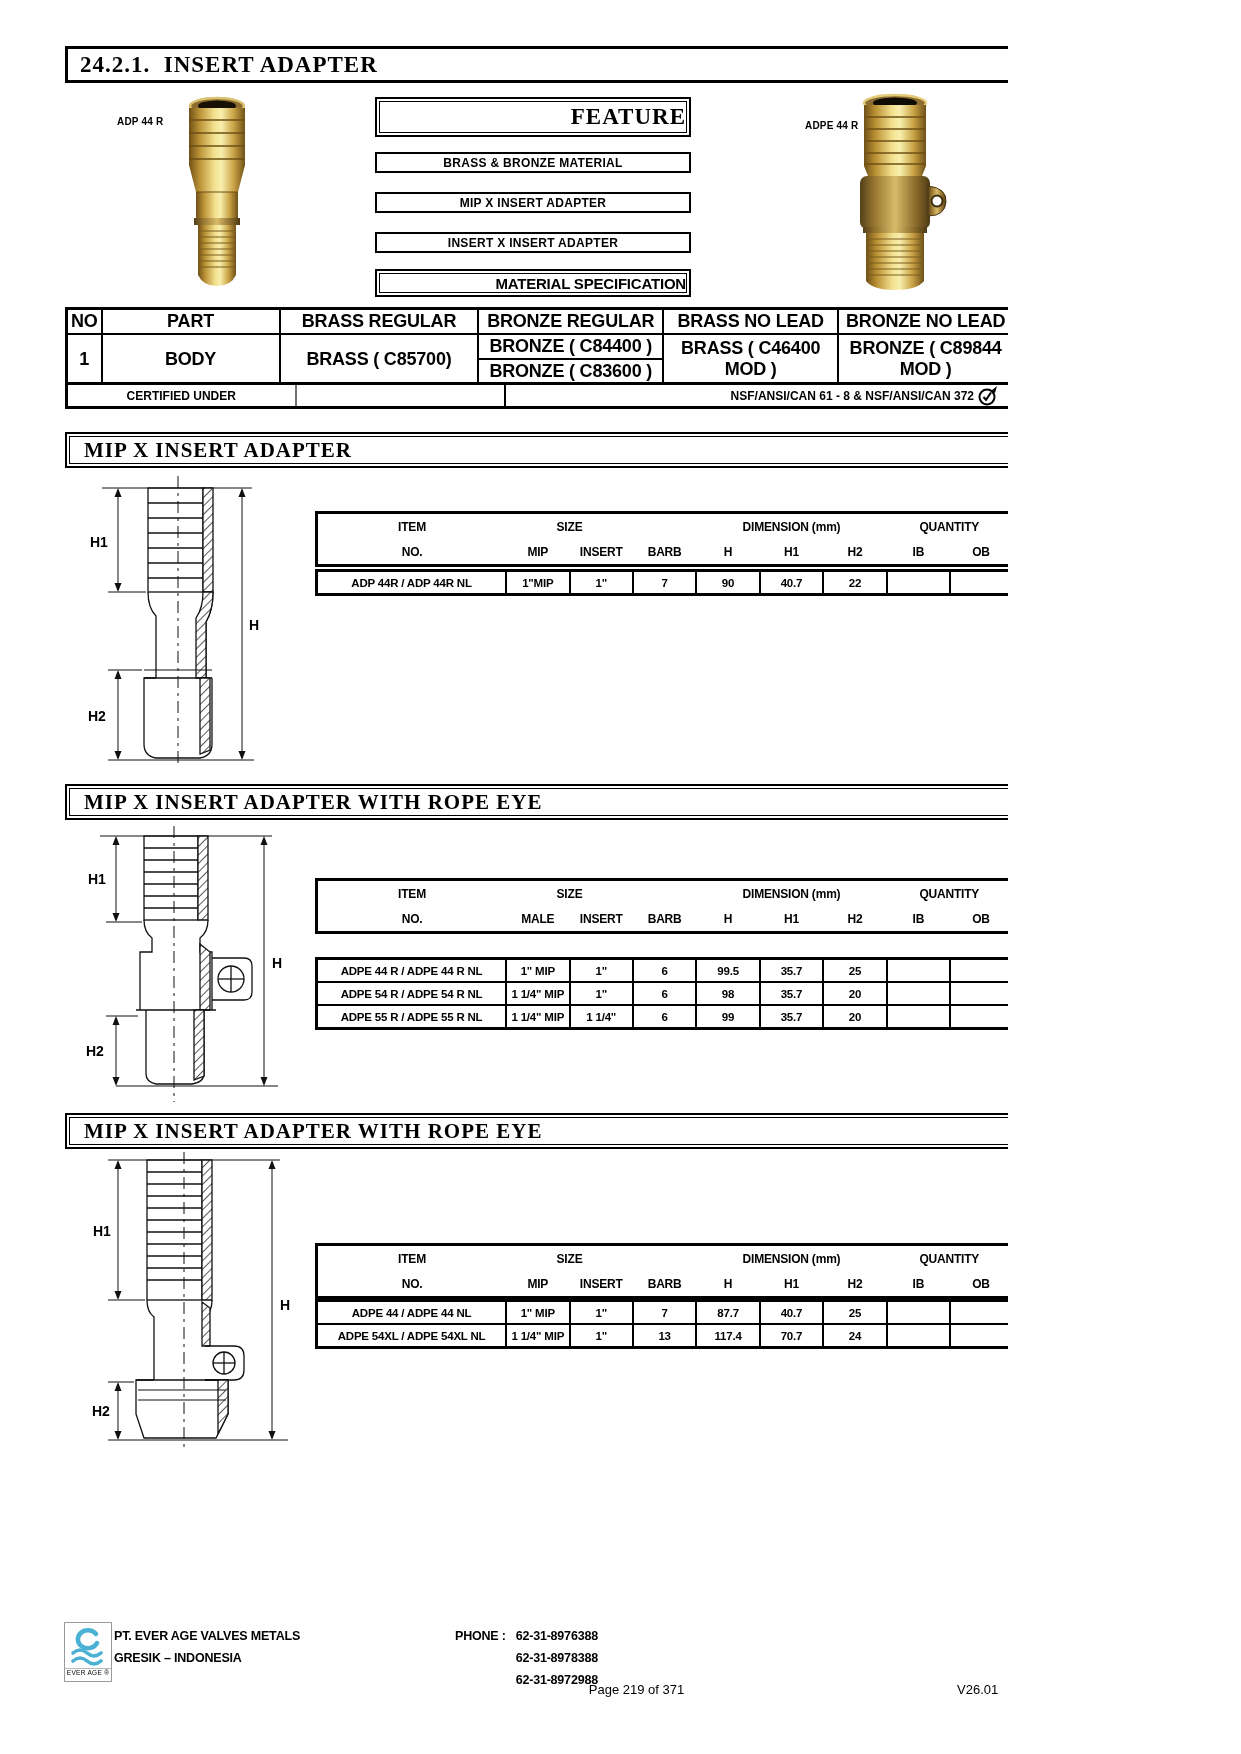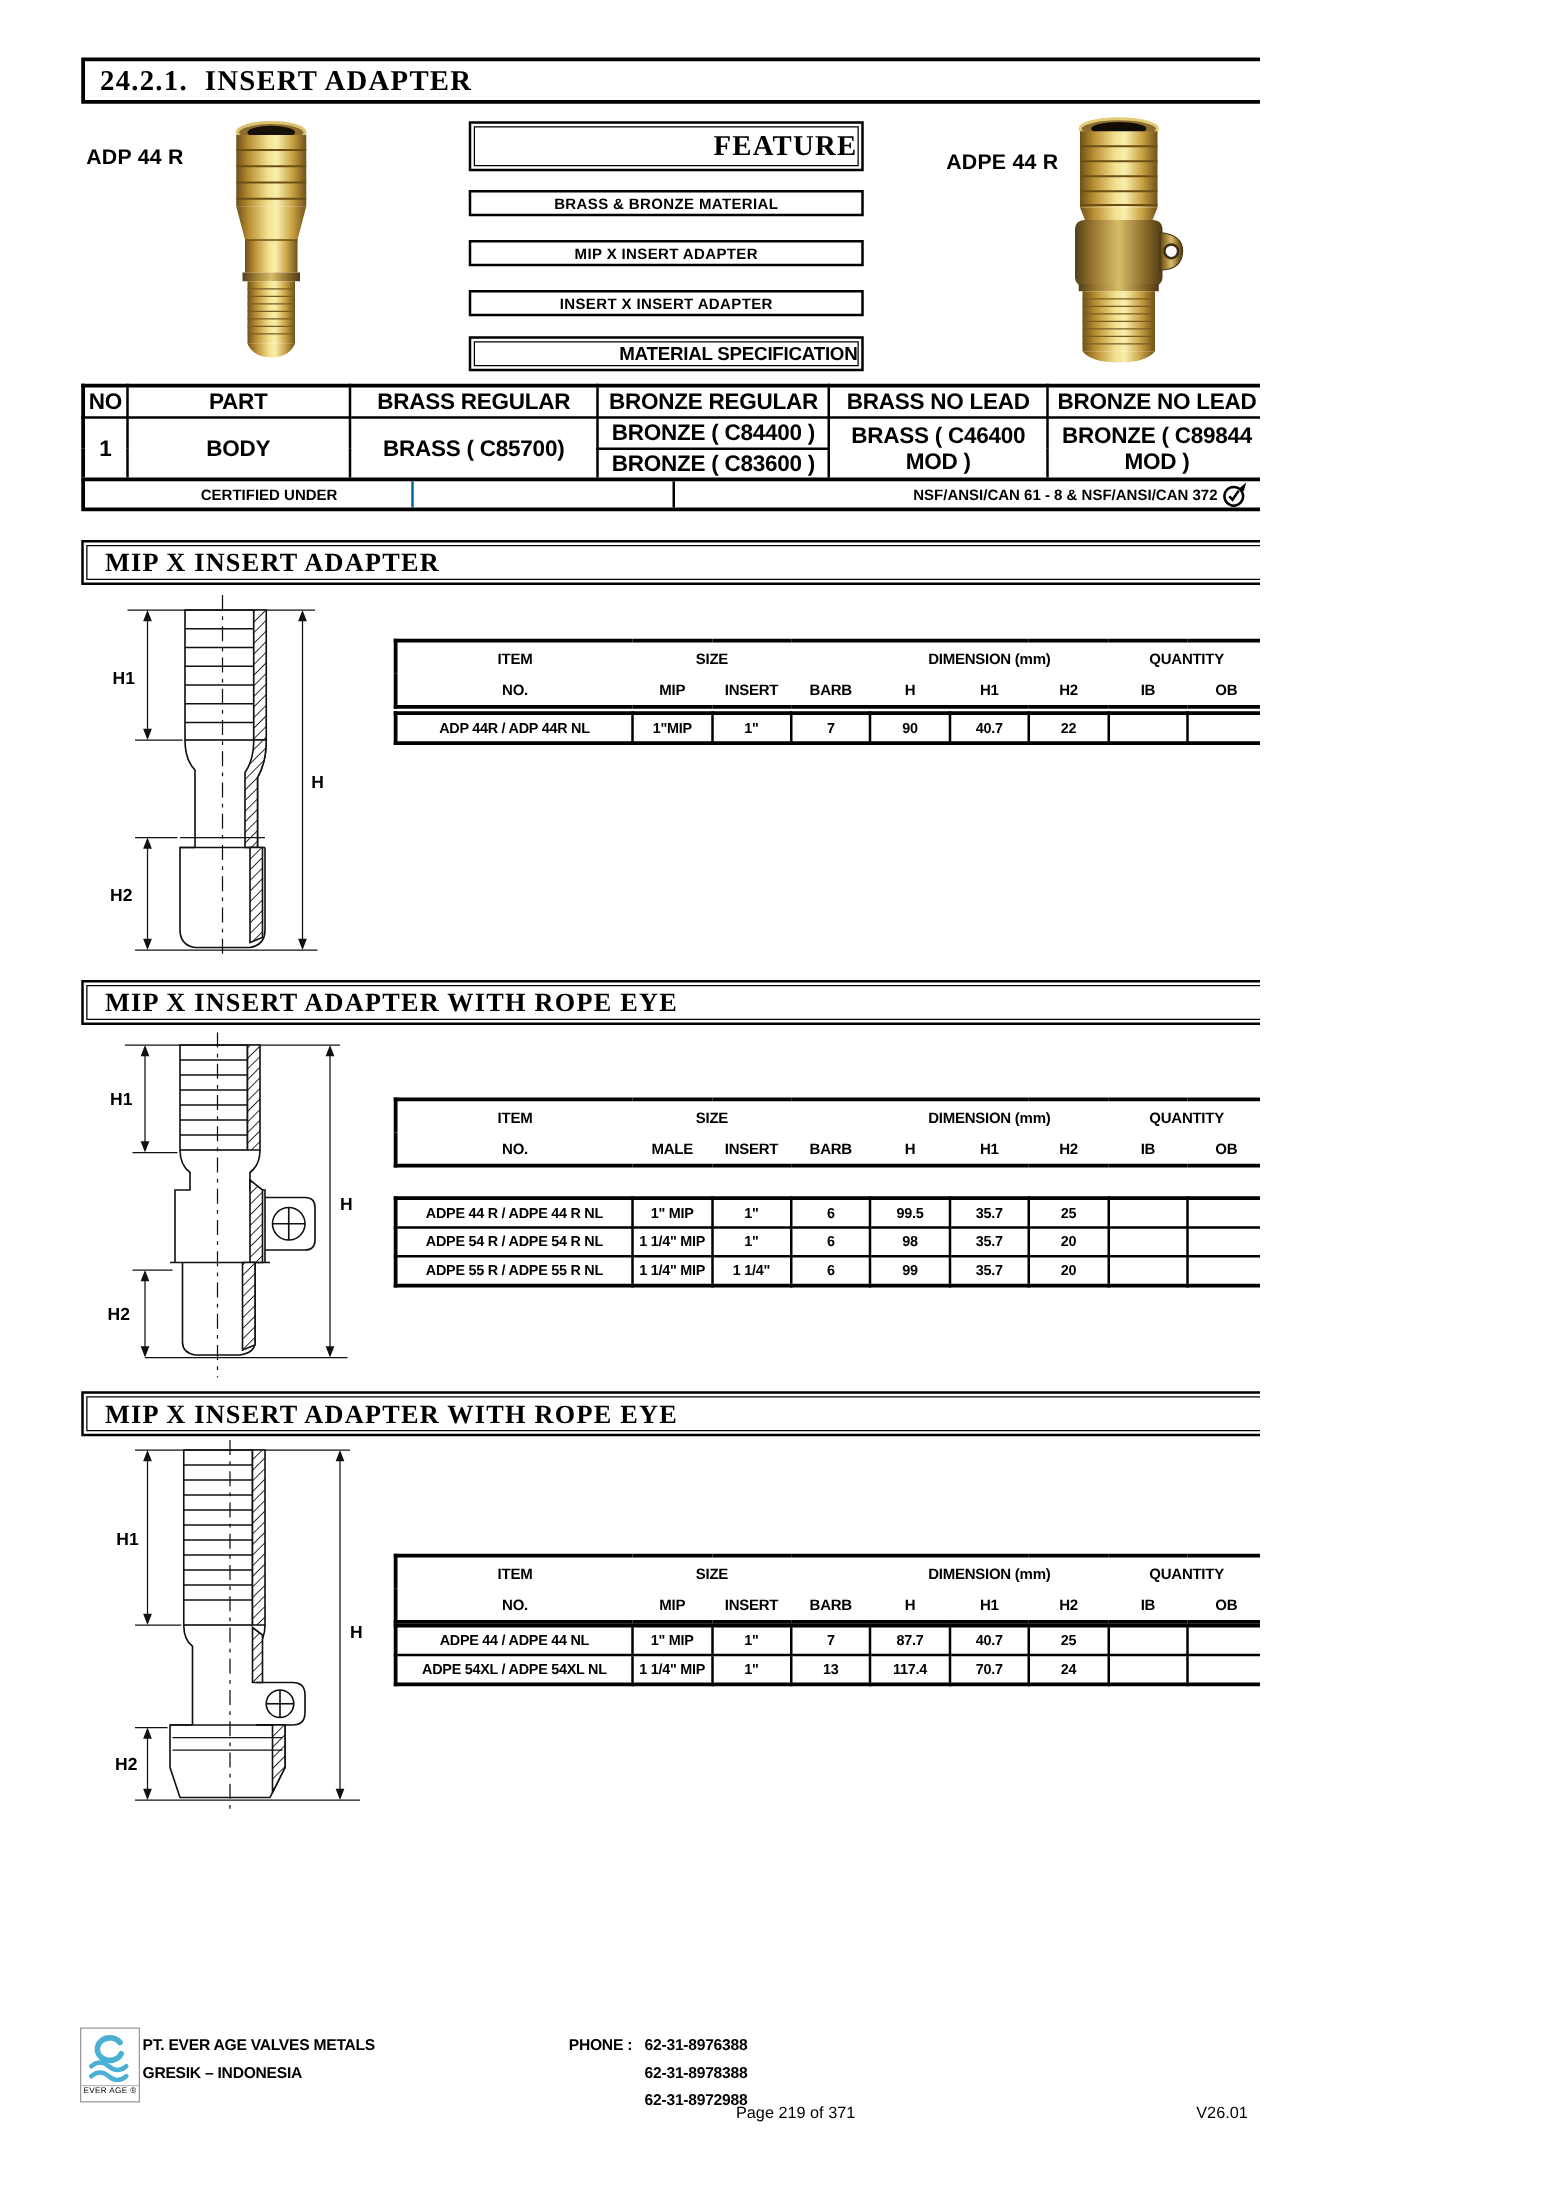--- a/index.html
+++ b/index.html
@@ -7,29 +7,29 @@
         font-family:"Liberation Sans",sans-serif;color:#000;}
   .abs{position:absolute;box-sizing:border-box;}
   .serif{font-family:"Liberation Serif",serif;font-weight:bold;}
   
   .dbox{border:2px solid #000;padding:2px;background:#fff;}
   .dbox .inner{border:1px solid #000;width:100%;height:100%;box-sizing:border-box;
                display:flex;align-items:center;justify-content:flex-end;}
   .titlebox{border:3px solid #000;display:flex;align-items:center;padding-left:12px;}
   .fbox{border:2px solid #000;display:flex;align-items:center;justify-content:center;
         font-weight:bold;font-size:12px;letter-spacing:.3px;}
-  .plabel{font-weight:bold;font-size:17px;letter-spacing:.2px;}
+  .plabel{font-weight:bold;font-size:10px;letter-spacing:.2px;margin-left:48px;}
   
   .mtable{border-collapse:collapse;width:100%;table-layout:fixed;border:3px solid #000;}
   .mtable td{border:2px solid #000;text-align:center;vertical-align:middle;
              font-weight:bold;font-size:18px;letter-spacing:-.2px;padding:1px 2px;}
   .mtable tr{height:22px;}
   
   .cert{border:3px solid #000;display:flex;align-items:stretch;font-weight:bold;font-size:12px;background:#fff;}
-  .cert .c1{width:24%;border-right:2px solid #0369a1;display:flex;align-items:center;justify-content:center;margin-left:34px;}
+  .cert .c1{width:24%;border-right:2px solid #737373;display:flex;align-items:center;justify-content:center;}
   .cert .c2{width:22%;border-right:2px solid #000;}
   .cert .c3{flex:1;display:flex;align-items:center;justify-content:flex-end;padding-right:14px;gap:4px;}
   
   .dthead{border-collapse:collapse;width:100%;table-layout:fixed;border:3px solid #000;}
   .dthead td{border:none;text-align:center;font-weight:bold;font-size:12px;letter-spacing:-.2px;height:23px;}
   .dtbody{border-collapse:collapse;width:100%;table-layout:fixed;border:3px solid #000;}
   .dtbody td{border:2px solid #000;text-align:center;font-weight:bold;font-size:11.5px;
              letter-spacing:-.2px;height:21px;padding:0 1px;}
   .sechead .inner{justify-content:flex-start;padding-left:14px;}
   .sechead .inner span{font-family:"Liberation Serif",serif;font-weight:bold;font-size:21px;letter-spacing:1px;}

